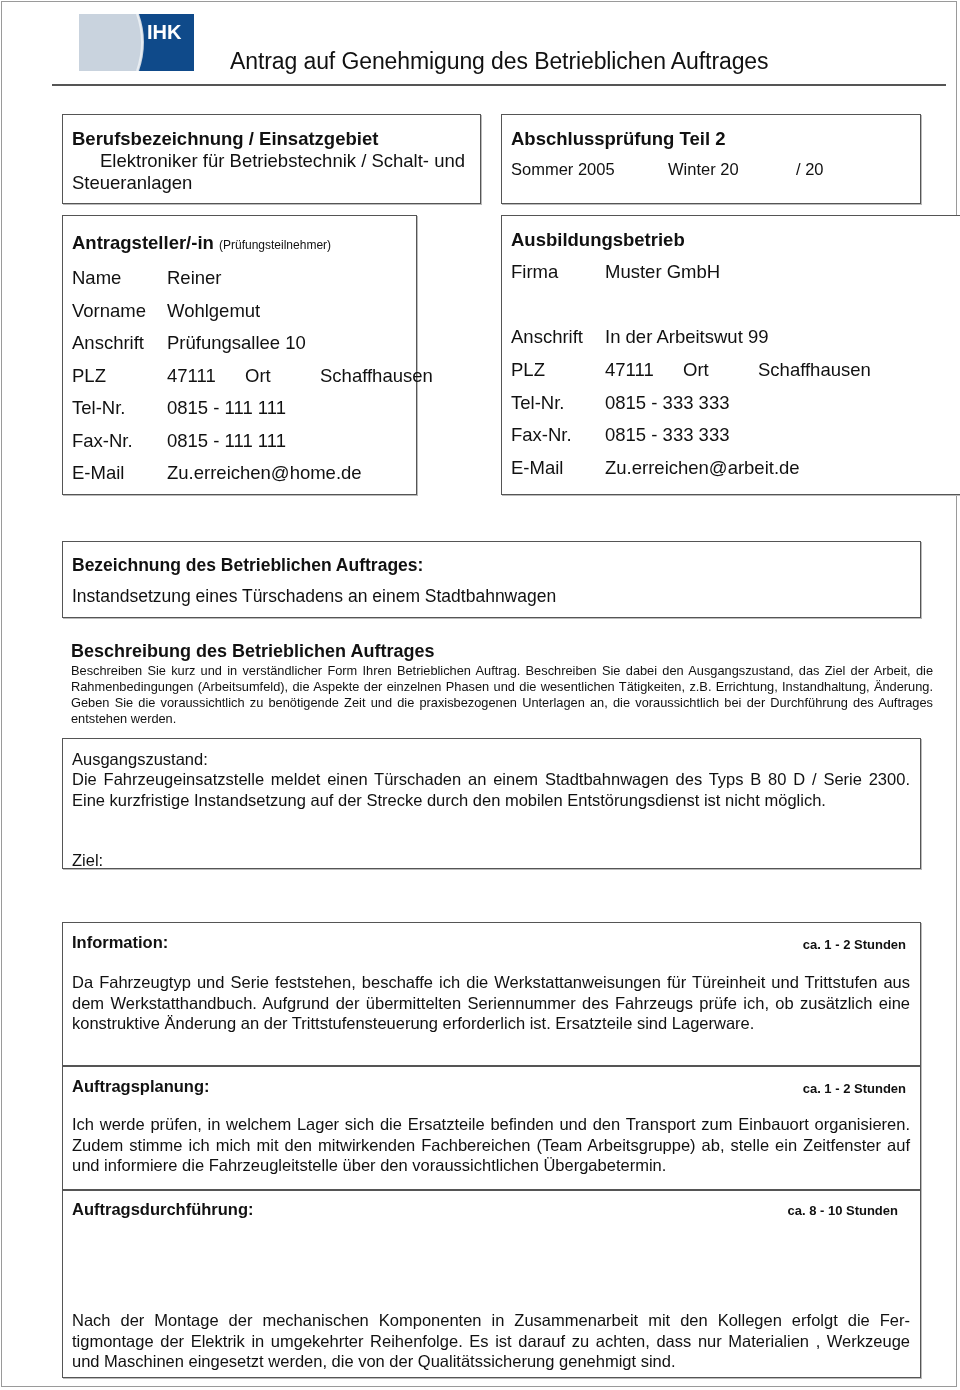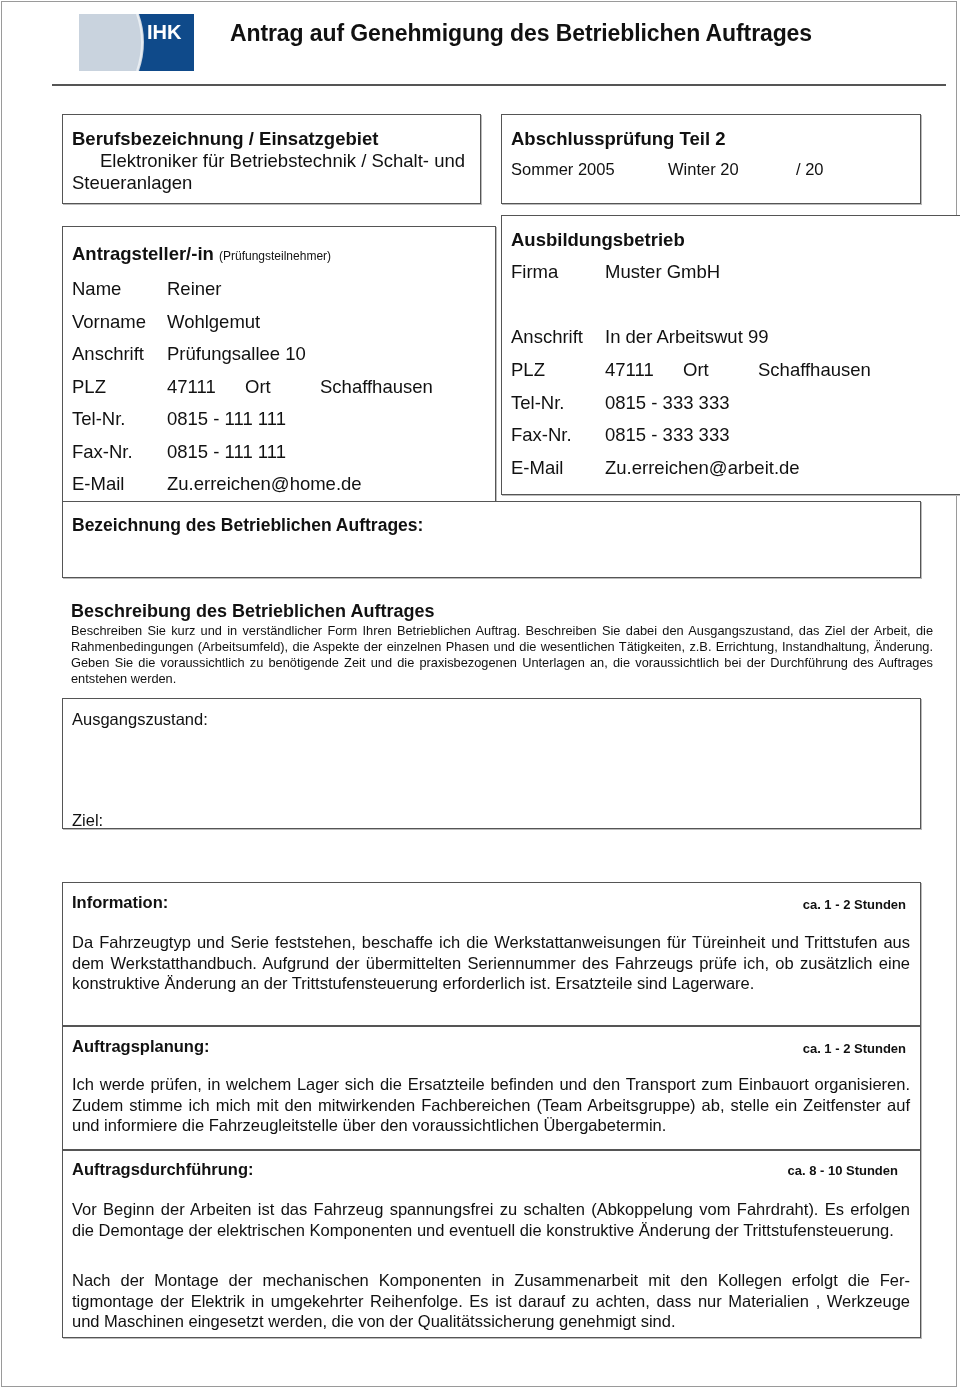--- a/index.html
+++ b/index.html
@@ -1,32 +1,32 @@
 <!DOCTYPE html>
 <html><head>
 <meta charset="utf-8">
 <style>
   html, body { margin:0; padding:0; background:#fff; }
   body { width:960px; height:1390px; position:relative; overflow:hidden;
          font-family:"Liberation Sans", sans-serif; color:#111; }
   .page-border { position:absolute; left:1px; top:1px; width:956px; height:1386px;
                  border:1px solid #9a9a9a; box-sizing:border-box; }
   .logo { position:absolute; left:79px; top:14px; width:115px; height:57px; }
-  .title { position:absolute; left:230px; top:20px; font-size:23px; font-weight:bold; letter-spacing:-0.1px; }
+  .title { position:absolute; left:230px; top:48px; font-size:23px; font-weight:normal; letter-spacing:-0.1px; }
   .header-rule { position:absolute; left:52px; top:84px; width:894px; height:2px; background:#555; }
 
   .box { position:absolute; border:1.5px solid #555; box-sizing:border-box; background:#fff;
          box-shadow:1px 1px 0 #bbb; }
   .box-title { font-weight:bold; font-size:18.5px; }
   .row { position:absolute; font-size:18.5px; white-space:nowrap; }
   .lbl { position:absolute; }
   .cell { position:absolute; }
   .small { font-size:12px; font-weight:normal; }
 
-  .narrow { font-family:"Liberation Sans Narrow","Liberation Sans", sans-serif; }
+  .narrow { font-family:"Liberation Sans Narrow","Liberation Sans", sans-serif;margin-top:40px; }
   .para { position:absolute; font-size:16.5px; line-height:20.5px; text-align:justify; }
   .hours { position:absolute; font-size:13px; font-weight:bold;text-align:right; }
   .sec-head { position:absolute; font-size:16.5px; font-weight:bold; }
 </style>
 </head>
 <body>
 
 <div class="page-border"></div>
 
 <svg class="logo" viewBox="0 0 115 57">
@@ -45,21 +45,21 @@
   <div class="row" style="left:9px;top:57px;">Steueranlagen</div>
 </div>
 
 <div class="box" style="left:501px;top:114px;width:420px;height:90px;">
   <div class="row box-title" style="left:9px;top:13px;">Abschlussprüfung Teil 2</div>
   <div class="row" style="left:9px;top:45px;font-size:16.5px;">Sommer 2005</div>
   <div class="row" style="left:166px;top:45px;font-size:16.5px;">Winter 20</div>
   <div class="row" style="left:294px;top:45px;font-size:16.5px;">/ 20</div>
 </div>
 
-<div class="box" style="left:62px;top:215px;width:434px;height:280px;margin-top:11px;">
+<div class="box" style="left:62px;top:215px;width:355px;height:280px;">
   <div class="row" style="left:9px;top:16px;">
     <span class="box-title">Antragsteller/-in</span>
     <span class="small">(Prüfungsteilnehmer)</span>
   </div>
   <div class="row" style="left:9px;top:51px;">
     <span class="lbl" style="left:0">Name</span>
     <span class="cell" style="left:95px">Reiner</span>
   </div>
   <div class="row" style="left:9px;top:84px;">
     <span class="lbl" style="left:0">Vorname</span>
@@ -114,40 +114,41 @@
     <span class="cell" style="left:94px">0815 - 333 333</span>
   </div>
   <div class="row" style="left:9px;top:241px;">
     <span class="lbl" style="left:0">E-Mail</span>
     <span class="cell" style="left:94px">Zu.erreichen@arbeit.de</span>
   </div>
 </div>
 
 <div class="box narrow" style="left:62px;top:501px;width:859px;height:77px;">
   <div class="row" style="left:9px;top:13px;font-weight:bold;font-size:17.5px;">Bezeichnung des Betrieblichen Auftrages:</div>
+  <div class="row" style="left:9px;top:44px;font-size:17.5px;">Instandsetzung eines Türschadens an einem Stadtbahnwagen</div>
 </div>
 
 <div class="row narrow" style="left:71px;top:601px;font-weight:bold;font-size:18px;">Beschreibung des Betrieblichen Auftrages</div>
 <div class="para narrow" style="left:71px;top:623px;width:862px;font-size:12.8px;line-height:16px;">Beschreiben Sie kurz und in verständlicher Form Ihren Betrieblichen Auftrag. Beschreiben Sie dabei den Ausgangszustand, das Ziel der Arbeit, die Rahmenbedingungen (Arbeitsumfeld), die Aspekte der einzelnen Phasen und die wesentlichen Tätigkeiten, z.B. Errichtung, In­standhaltung, Änderung. Geben Sie die voraussichtlich zu benötigende Zeit und die praxisbezogenen Unterlagen an, die voraussichtlich bei der Durchführung des Auftrages entstehen werden.</div>
 
 <div class="box narrow" style="left:62px;top:698px;width:859px;height:131px;">
   <div class="para" style="left:9px;top:10px;">Ausgangszustand:</div>
+  <div class="para" style="left:9px;top:30px;width:838px;">Die Fahrzeugeinsatzstelle meldet einen Türschaden an einem Stadtbahnwagen des Typs B 80 D / Serie 2300. Eine kurzfristige Instandsetzung auf der Strecke durch den mobilen Entstörungsdienst ist nicht mög­lich.</div>
   <div class="para" style="left:9px;top:111px;">Ziel:</div>
 </div>
 
 <div class="box narrow" style="left:62px;top:882px;width:859px;height:144px;">
   <div class="sec-head" style="left:9px;top:10px;">Information:</div>
   <div class="hours" style="right:14px;top:14px;">ca. 1 - 2 Stunden</div>
   <div class="para" style="left:9px;top:49px;width:838px;">Da Fahrzeugtyp und Serie feststehen, beschaffe ich die Werkstattanweisungen für Türeinheit und Trittstufen aus dem Werkstatthandbuch. Aufgrund der übermittelten Seriennummer des Fahrzeugs prüfe ich, ob zusätzlich eine konstruktive Änderung an der Trittstufensteuerung erforderlich ist. Ersatzteile sind Lagerware.</div>
 </div>
 
 <div class="box narrow" style="left:62px;top:1026px;width:859px;height:124px;">
   <div class="sec-head" style="left:9px;top:10px;">Auftragsplanung:</div>
   <div class="hours" style="right:14px;top:14px;">ca. 1 - 2 Stunden</div>
   <div class="para" style="left:9px;top:47px;width:838px;">Ich werde prüfen, in welchem Lager sich die Ersatzteile befinden und den Transport zum Einbauort organi­sieren. Zudem stimme ich mich mit den mitwirkenden Fachbereichen (Team Arbeitsgruppe) ab, stelle ein Zeitfenster auf und informiere die Fahrzeugleitstelle über den voraussichtlichen Übergabetermin.</div>
 </div>
 
 <div class="box narrow" style="left:62px;top:1150px;width:859px;height:188px;">
   <div class="sec-head" style="left:9px;top:9px;text-align:center;">Auftragsdurchführung:</div>
   <div class="hours" style="right:22px;top:12px;">ca. 8 - 10 Stunden</div>
-  <div class="para" style="left:9px;top:48px;width:838px;">Vor Beginn der Arbeiten ist das Fahrzeug spannungsfrei zu schalten (Abkoppelung vom Fahrdraht). Es er­folgen die Demontage der elektrischen Komponenten und eventuell die konstruktive Änderung der Trittstu­fensteuerung.</div>
   <div class="para" style="left:9px;top:119px;width:838px;">Nach der Montage der mechanischen Komponenten in Zusammenarbeit mit den Kollegen erfolgt die Fer­tigmontage der Elektrik in umgekehrter Reihenfolge. Es ist darauf zu achten, dass nur Materialien , Werk­zeuge und Maschinen eingesetzt werden, die von der Qualitätssicherung genehmigt sind.</div>
 </div>
 
 </body></html>

